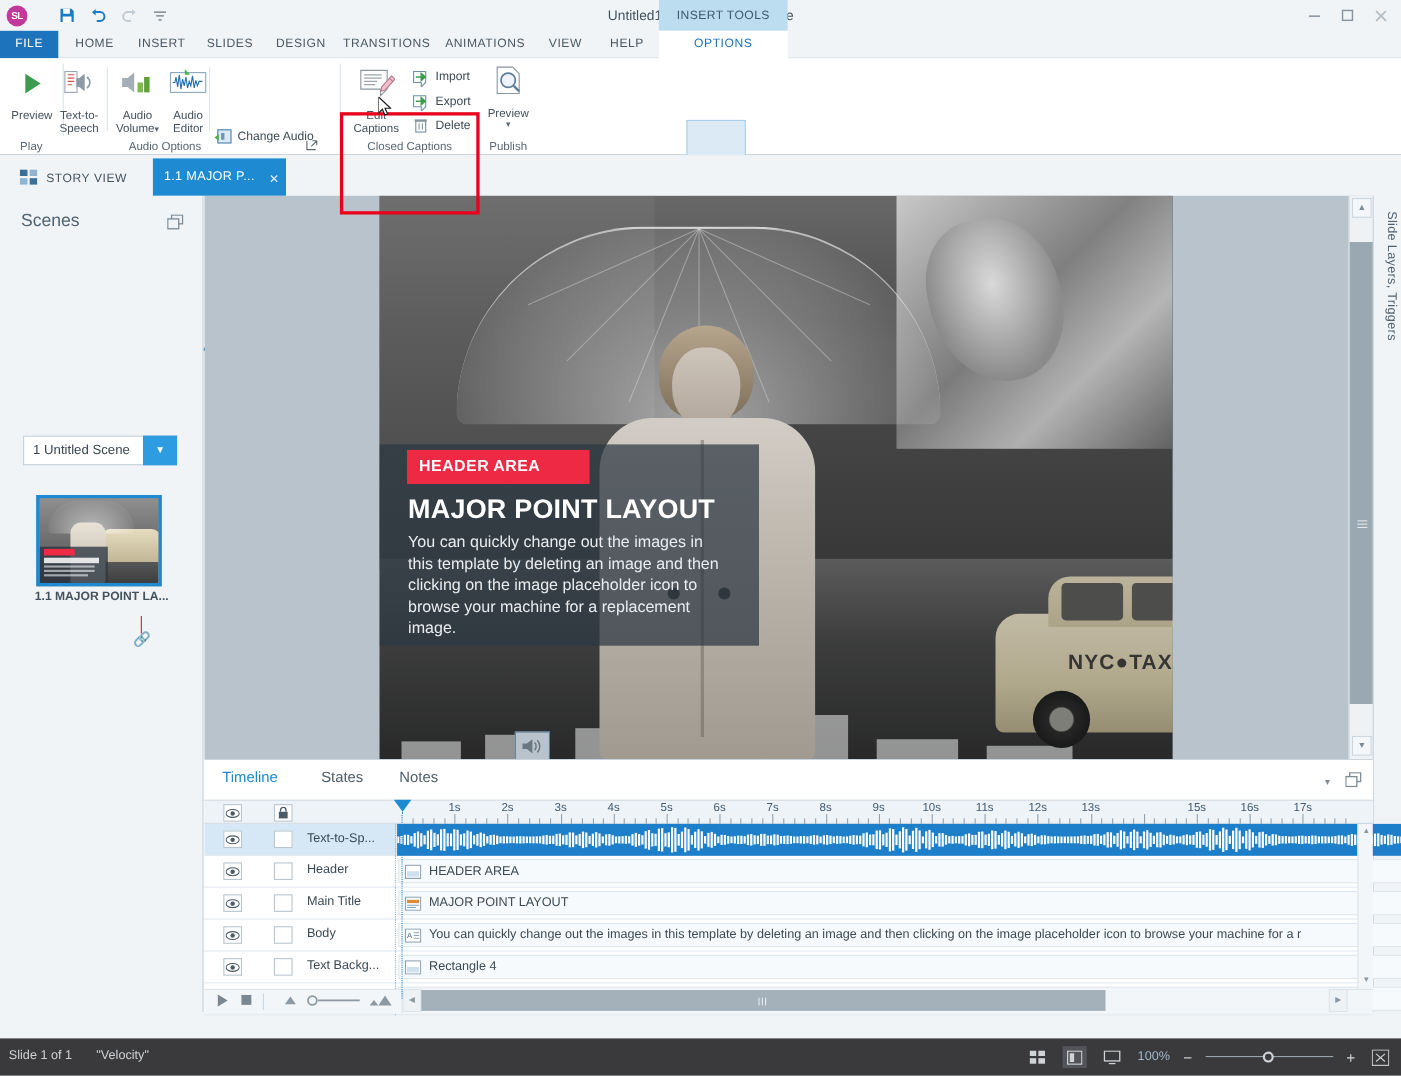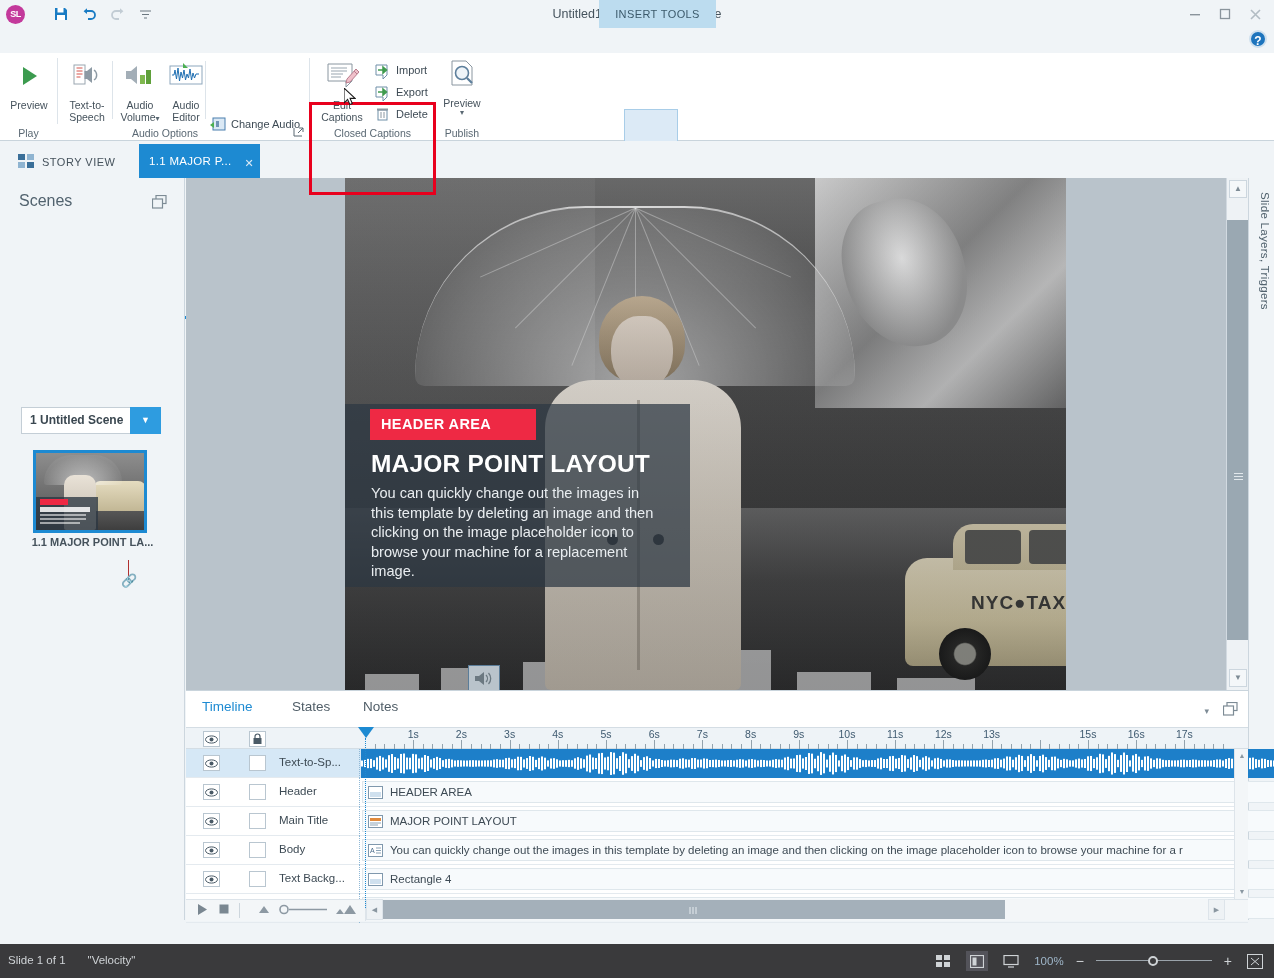--- a/index.html
+++ b/index.html
@@ -134,23 +134,23 @@
   
   .scenes {
     position:absolute; left:0; top:178px; width:185px; height:742px;
     background:#f0f4f7; border-right:1px solid #ccd6de;
   }
   .scenes-title {
     position:absolute; left:19px; top:14px; font-size:16px; color:#51626e;
   }
   .scenes-restore { position:absolute; right:18px; top:17px; width:14px; height:14px; }
   .scene-select {
-    position:absolute; left:21px; top:229px; width:140px; height:27px;
+    position:absolute; left:21px; top:218px; width:140px; height:27px;
     background:#fff; border:1px solid #c4ced6; font-size:12px; color:#3a4750;
-    line-height:25px; padding-left:8px;font-weight:bold;
+    line-height:25px; padding-left:8px;
   }
   .scene-select-arrow {
     position:absolute; right:-1px; top:-1px; width:31px; height:27px;
     background:#2e9ce0; color:#fff; text-align:center; line-height:27px; font-size:9px;
   }
   .thumb-wrap { position:absolute; left:33px; top:272px; width:114px; height:83px; }
   .thumb {
     width:114px; height:83px; border:3px solid #1d8ad2; overflow:hidden; position:relative;
     background:#8d8d8d;
   }
@@ -419,37 +419,49 @@
       </div>
       <div class="win-btn">
         <svg width="13" height="13" viewBox="0 0 13 13">
             <path d="M2 2l9 9M11 2l-9 9" stroke="#b2bcc3" stroke-width="1.6"></path>
           </svg>
       </div>
     </div>
     <div class="help-btn">?</div>
   </div>
 
+  <div class="ribbon-tabs">
+    <div class="tab file" style="left:0px;width:53px;">FILE</div>
+    <div class="tab" style="left:58px;width:56px;">HOME</div>
+    <div class="tab" style="left:118px;width:58px;">INSERT</div>
+    <div class="tab" style="left:180px;width:58px;">SLIDES</div>
+    <div class="tab" style="left:242px;width:63px;">DESIGN</div>
+    <div class="tab" style="left:308px;width:87px;">TRANSITIONS</div>
+    <div class="tab" style="left:398px;width:86px;">ANIMATIONS</div>
+    <div class="tab" style="left:490px;width:48px;">VIEW</div>
+    <div class="tab" style="left:545px;width:50px;">HELP</div>
+    <div class="tab options">OPTIONS</div>
+  </div>
 
   <div class="ribbon">
 
     <div class="grp" style="left:0;width:57px;">
       <div class="bigbtn" style="left:1px;top:8px;">
         <span class="glyph">
           <svg width="26" height="26" viewBox="0 0 26 26">
               <path d="M7 4l14 9-14 9z" fill="#3c9b4f"></path>
             </svg>
         </span>
         <span>Preview</span>
       </div>
       <div class="grp-label">Play</div>
     </div>
     <div class="grp-sep" style="left:57px;"></div>
 
-    <div class="grp" style="left:57px;width:252px;">
+    <div class="grp" style="left:42px;width:252px;">
       <div class="bigbtn" style="left:2px;top:8px;">
         <span class="glyph">
           <svg width="30" height="28" viewBox="0 0 30 28">
             <rect x="2" y="4" width="11" height="19" fill="#fff" stroke="#9aa6b0"></rect>
             <path d="M4.5 7h6M4.5 10h6M4.5 13h6M4.5 16h4" stroke="#d4534a" stroke-width="1"></path>
             <path d="M15 10l5-4v16l-5-4z" fill="#8d9aa4"></path>
               <rect x="12.5" y="10" width="3" height="8" fill="#8d9aa4"></rect>
             <path d="M22 9a6 6 0 0 1 0 10" stroke="#8d9aa4" stroke-width="1.4" fill="none"></path>
           </svg>
         </span>

